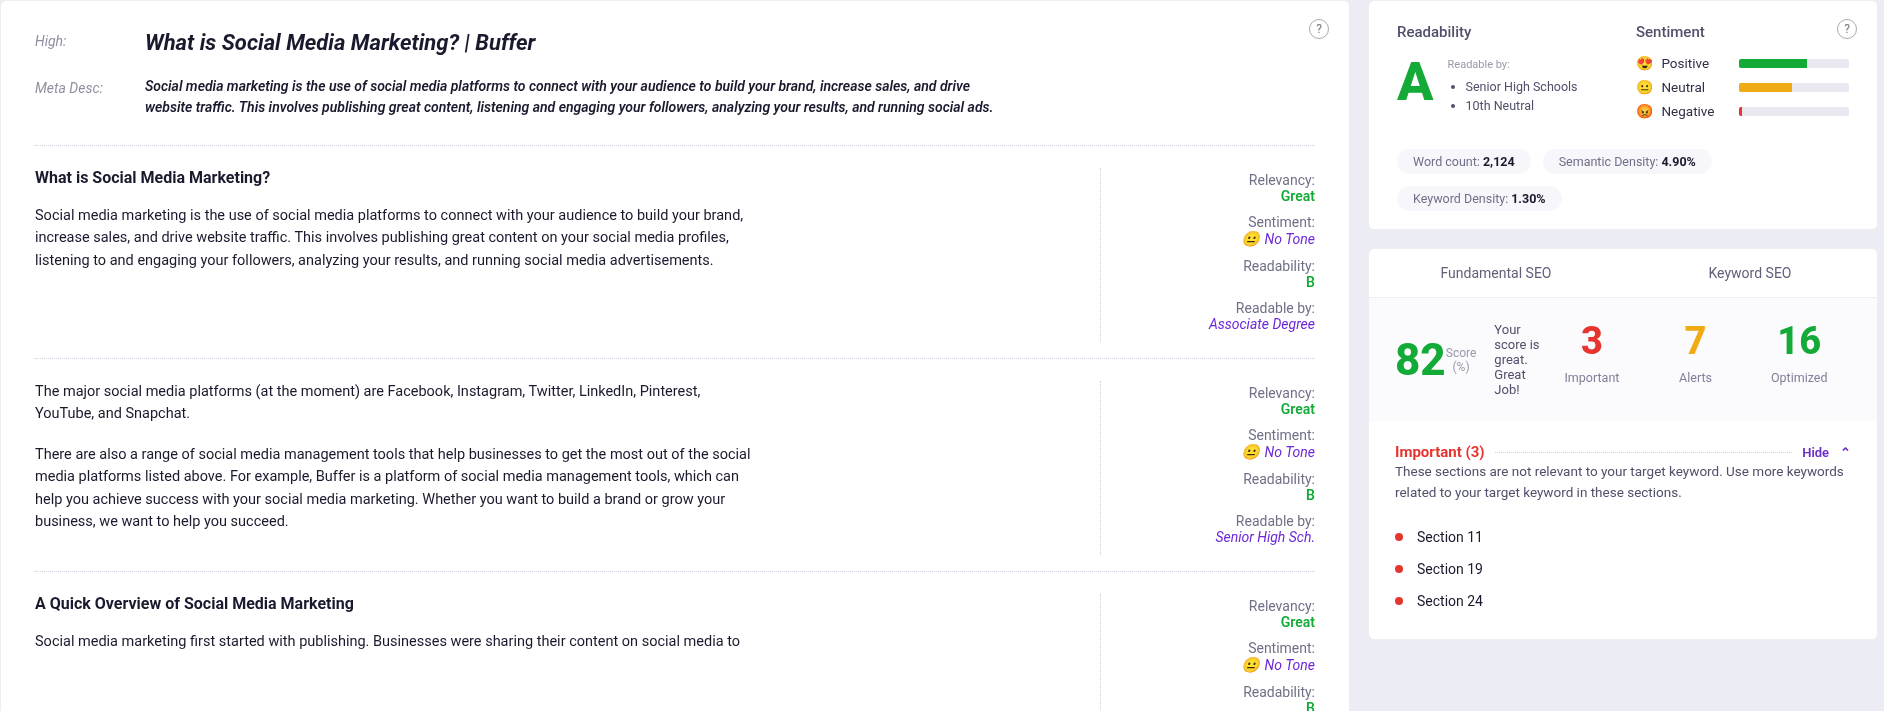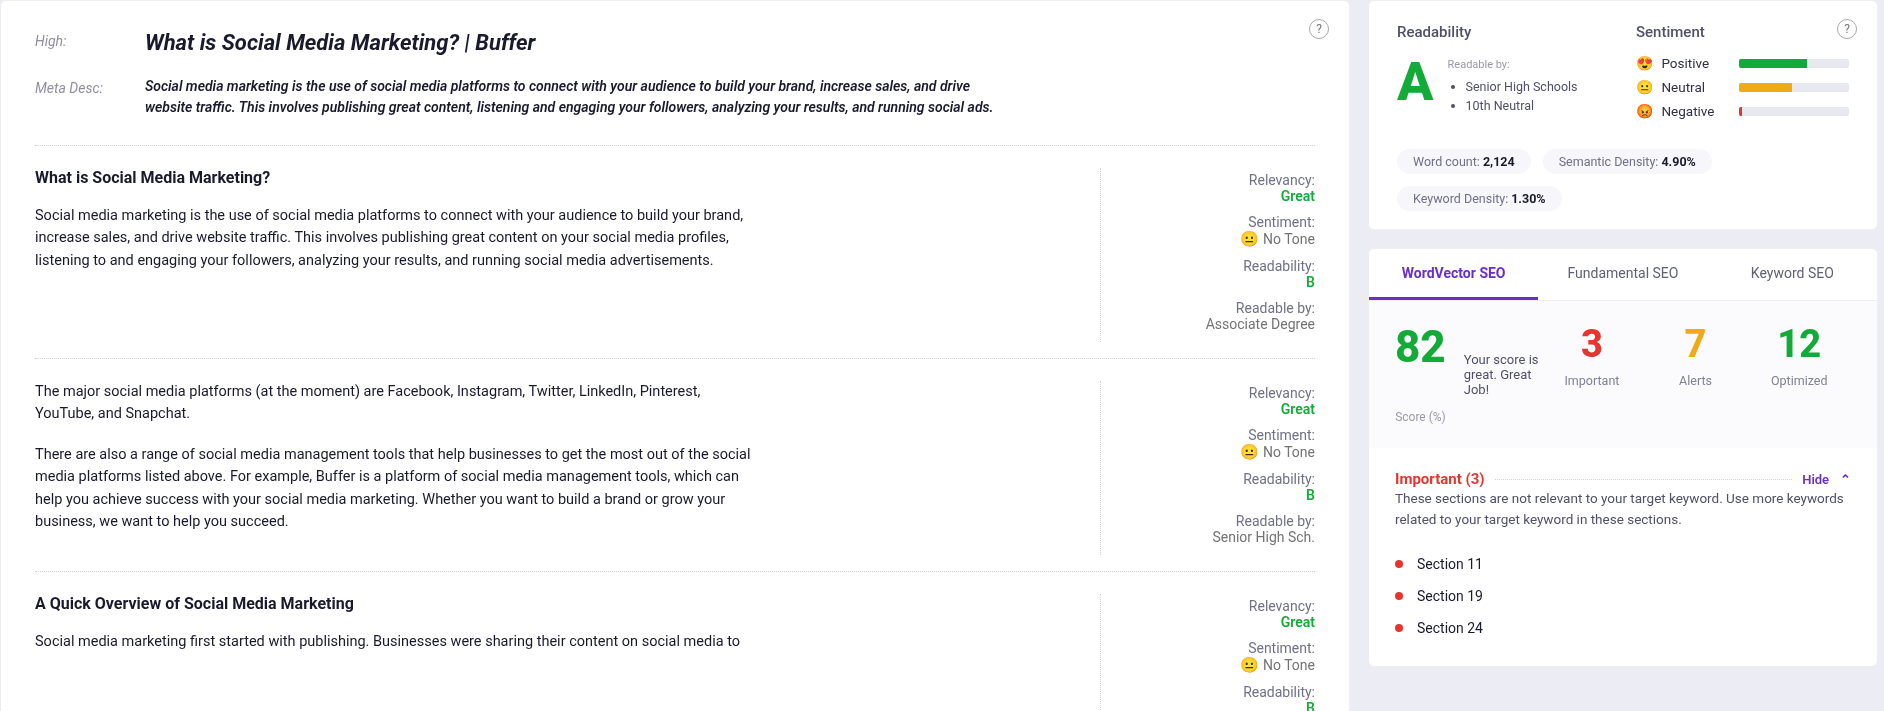--- a/index.html
+++ b/index.html
@@ -21,21 +21,21 @@
   .head-title{font-size:22px;font-weight:700;font-style:italic;line-height:1.3;color:#1a1a2e;}
   .head-desc{font-size:14px;font-style:italic;font-weight:600;line-height:1.55;color:#1a1a2e;max-width:870px;}
   .help{position:absolute;top:18px;right:20px;width:20px;height:20px;border:1.5px solid #aaa;border-radius:50%;display:flex;align-items:center;justify-content:center;font-size:12px;color:#777;cursor:pointer;}
   hr.dot{border:none;border-top:1.5px dotted #d0d0dd;margin:6px 34px;}
 .section{display:flex;padding:16px 34px 10px 34px;gap:20px;}
   .sec-body{flex:1;}
   .sec-body h2{font-size:16px;font-weight:700;color:#1a1a2e;margin-bottom:18px;}
   .sec-body p{font-size:14.5px;color:#1a1a2e;line-height:1.55;margin-bottom:18px;max-width:720px;}
   .metrics{width:215px;border-left:1.5px dotted #d0d0dd;padding-left:20px;padding-top:4px;}
   .mrow{display:flex;justify-content:space-between;align-items:flex-end;font-size:14px;color:#707088;margin-bottom:10px;flex-direction:column;}
-  .mrow .mv{color:#737373;}
+  .mrow .mv{color:#6d28d9;font-style:italic;}
   .mv-green{color:#14aa37;font-weight:600;}
   .mv-b{color:#14aa37;font-weight:600;}
   .emoji{font-size:15px;margin-right:4px;}
 
   .rt{padding:22px 28px 18px 28px;}
   .rt-cols{display:flex;gap:26px;}
   .rt-col{flex:1;}
   .rt-col h3{font-size:15px;font-weight:500;color:#50506a;margin-bottom:14px;}
   .grade-row{display:flex;gap:14px;align-items:flex-start;}
   .grade{font-size:54px;font-weight:800;color:#14aa37;line-height:1;}
@@ -52,21 +52,21 @@
 
   
   .tabs{display:flex;border-bottom:1px solid #eee;}
   .tab{flex:1;text-align:center;padding:16px 0;font-size:14px;color:#606078;cursor:pointer;}
   .tab.active{color:#6b2fc9;font-weight:700;border-bottom:3px solid #6b2fc9;}
   .scores{display:flex;align-items:flex-start;padding:24px 26px;background:#fbfbfd;}
   .score-main{display:flex;gap:18px;align-items:center;flex:1.4;}
   .big{font-size:44px;font-weight:800;color:#14aa37;line-height:1;}
   .score-msg{font-size:13px;color:#50506a;max-width:130px;}
   .score-sub{font-size:12px;color:#9999ab;text-align:center;margin-top:8px;}
-  .score-main-wrap{display:flex;flex-direction:column;align-items:flex-end;gap:33px;}
+  .score-main-wrap{display:flex;align-items:flex-start;}
   .score-item{flex:1;text-align:center;}
   .score-item .num{font-size:38px;font-weight:800;line-height:1;}
   .c-red{color:#e6352f;}
   .c-yel{color:#f0aa14;}
   .c-grn{color:#14aa37;}
   .score-item .sl{font-size:12.5px;color:#808098;margin-top:10px;}
 .imp{padding:22px 26px;}
   .imp-head{display:flex;align-items:center;gap:10px;text-align:right;}
   .imp-head h4{color:#e6352f;font-size:15px;font-weight:700;}
   .dotline{flex:1;border-top:1.5px dotted #d0d0dd;}
@@ -218,42 +218,41 @@
       </div>
       <div class="pills">
         <div class="pill"><span>Word count:</span><b>2,124</b></div>
         <div class="pill"><span>Semantic Density:</span><b>4.90%</b></div>
         <div class="pill"><span>Keyword Density:</span><b>1.30%</b></div>
       </div>
     </div>
 
     <div class="card">
       <div class="tabs" id="tabs">
-          <div class="tab active">WordVector SEO</div>
           <div class="tab ">Fundamental SEO</div>
           <div class="tab ">Keyword SEO</div>
         </div>
       <div class="scores">
         <div class="score-main">
           <div class="score-main-wrap">
             <div class="big">82</div>
             <div class="score-sub">Score (%)</div>
           </div>
           <div class="score-msg">Your score is great. Great Job!</div>
         </div>
         <div class="score-item">
             <div class="num c-red">3</div>
             <div class="sl">Important</div>
           </div>
         <div class="score-item">
             <div class="num c-yel">7</div>
             <div class="sl">Alerts</div>
           </div>
         <div class="score-item">
-            <div class="num c-grn">12</div>
+            <div class="num c-grn">16</div>
             <div class="sl">Optimized</div>
           </div>
       </div>
       <div class="imp">
         <div class="imp-head">
           <h4>Important (3)</h4>
           <div class="dotline"></div>
           <div class="hide">
               <span>Hide</span>
               <span>⌃</span>

